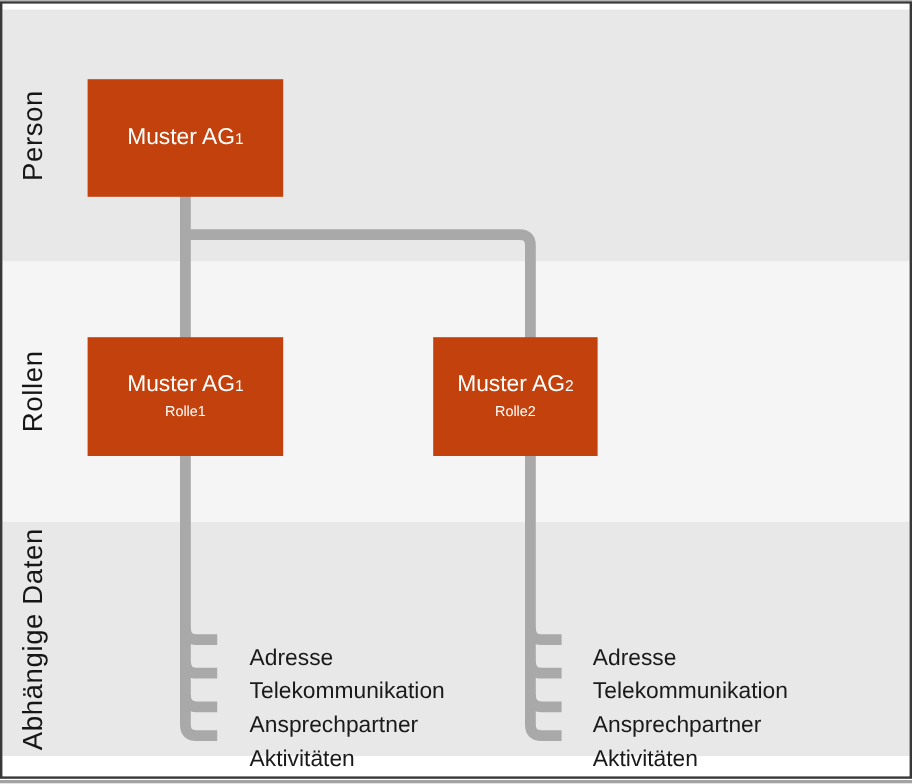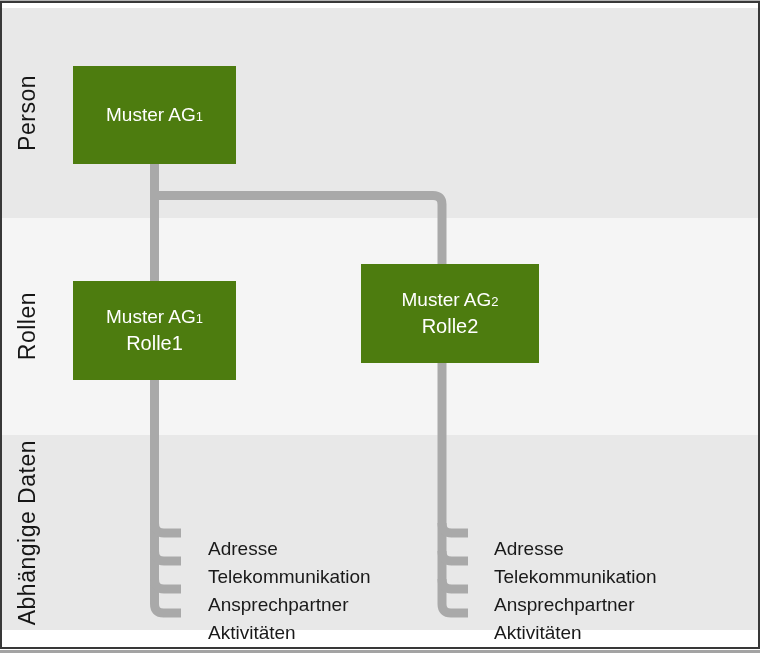--- a/index.html
+++ b/index.html
@@ -29,30 +29,30 @@
   .band-label{
     writing-mode:vertical-rl;transform:rotate(180deg);
     font-size:23px;color:#161616;letter-spacing:0.5px;white-space:nowrap;
   }
 
   
   svg.connectors{position:absolute;left:0;top:0;z-index:3;}
 
   
   .node{
-    position:absolute;background:#4d7c0f;color:#ffffff;z-index:4;
+    position:absolute;background:#c2410c;color:#ffffff;z-index:4;
     display:flex;flex-direction:column;align-items:center;justify-content:center;
     text-align:center;line-height:1.2;
   }
   .node-person{left:73px;top:66px;width:163px;height:98px;}
   .node-role1{left:73px;top:281px;width:163px;height:99px;}
-  .node-role2{left:361px;top:264px;width:178px;height:99px;}
+  .node-role2{left:361px;top:281px;width:137px;height:99px;}
   .node-title{font-size:19px;}
   .node-title .subnum{font-size:13px;vertical-align:baseline;}
-  .node-role{font-size:20px;margin-top:3px;}
+  .node-role{font-size:12px;margin-top:3px;}
 
   
   .dep-list{
     position:absolute;top:519px;margin:16px;padding:0;list-style:none;z-index:5;
     font-size:19px;color:#1a1a1a;
   }
   .dep-list li{height:28px;line-height:28px;white-space:nowrap;}
   .dep-list-left{left:192px;}
   .dep-list-right{left:478px;}
 </style>

